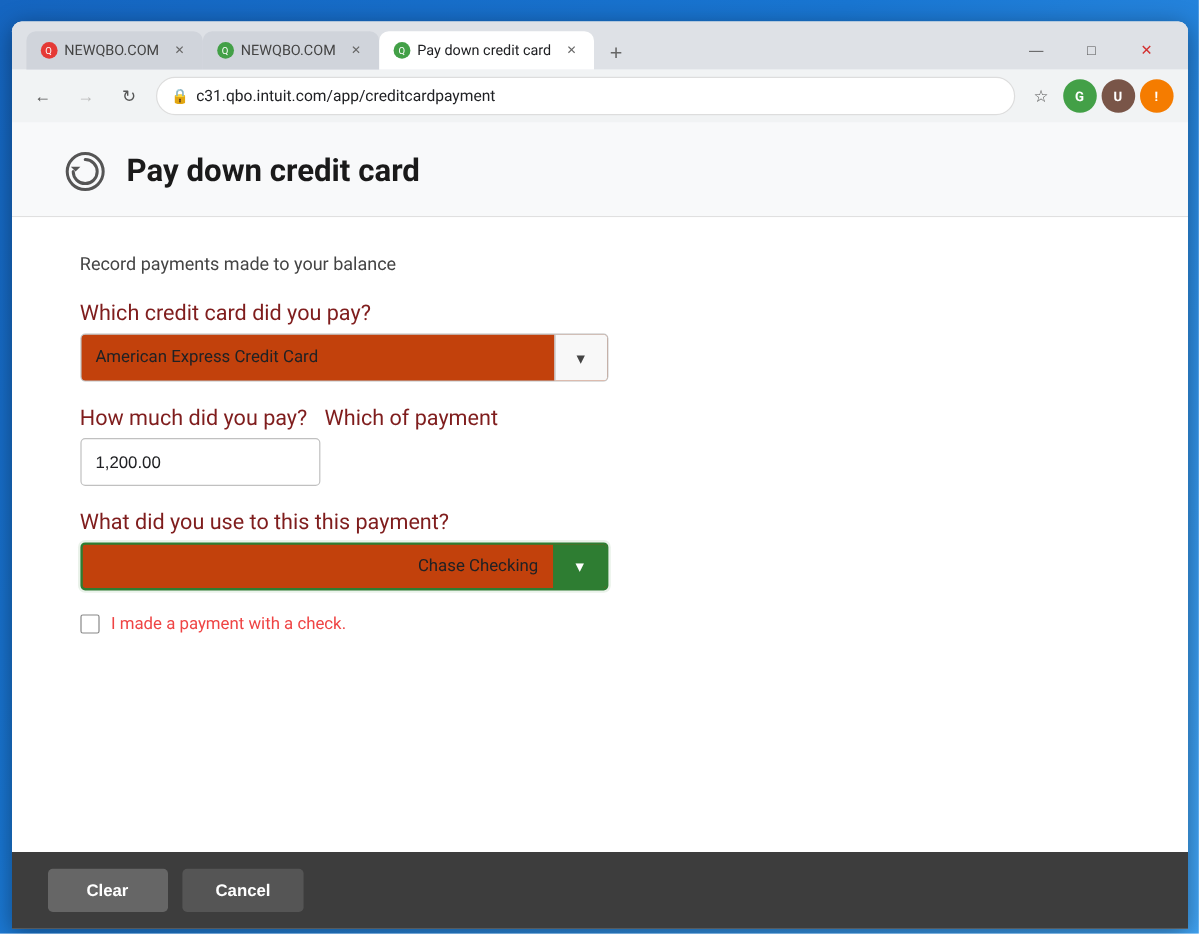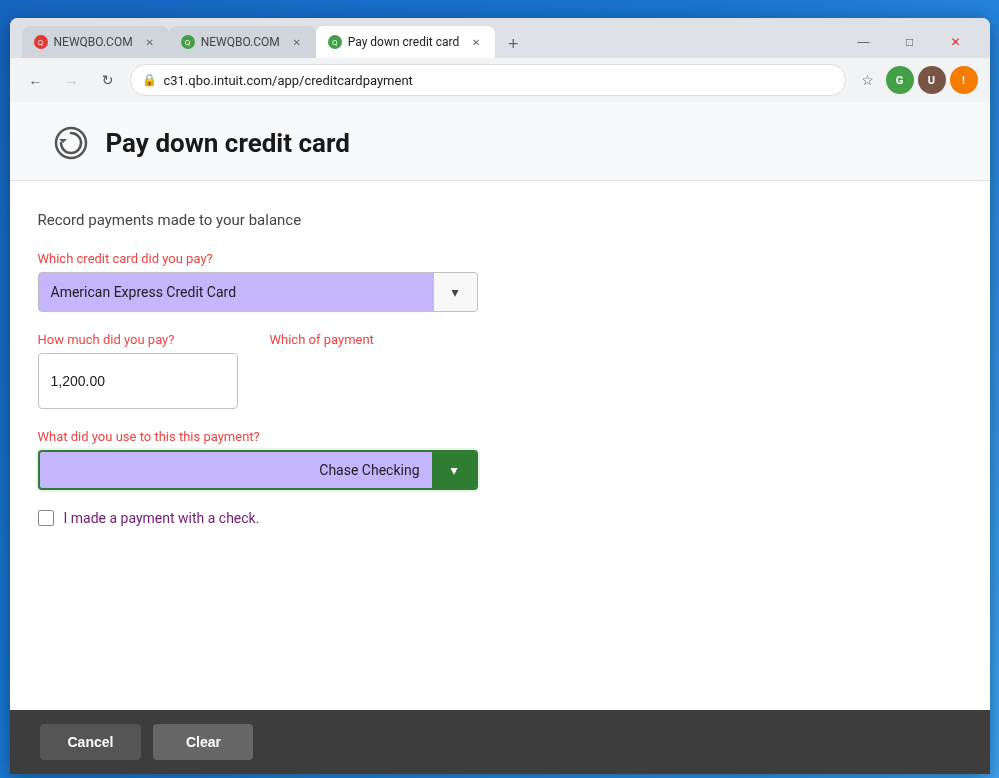--- a/index.html
+++ b/index.html
@@ -247,49 +247,49 @@
     }
 
     .page-title {
       font-size: 26px;
       font-weight: 700;
       color: #1a1a1a;
     }
 
     
     .form-area {
-      padding: 30px 60px 20px 28px;
+      padding: 30px 60px 20px 57px;
       background: #fff;
       margin: 0;
       flex: 1;
     }
 
     .form-subtitle {
       font-size: 15px;
       color: #444;
       margin-bottom: 22px;
     }
 
     .form-label {
-      font-size: 13px;
-      color: #ef4444;
+      font-size: 18px;
+      color: #7f1d1d;
       margin-bottom: 6px;
       display: block;
     }
 
     .form-group {
       margin-bottom: 20px;
     }
 
     .dropdown-field {
       display: flex;
       align-items: center;
       border: 1px solid #c0c0c0;
       border-radius: 4px;
-      background: #c4b5fd;
+      background: #c2410c;
       width: 440px;
       height: 40px;
       overflow: hidden;
     }
 
     .dropdown-field .field-value {
       flex: 1;
       padding: 0 12px;
       font-size: 14px;
       color: #202124;
@@ -303,38 +303,38 @@
       justify-content: center;
       border-left: 1px solid #c0c0c0;
       font-size: 14px;
       color: #444;
       cursor: pointer;
       background: #f8f8f8;
     }
 
     .inline-fields {
       display: flex;
-      gap: 32px;
+      gap: 4px;
       margin-bottom: 20px;
     }
 
     .field-group {
       display: flex;
       flex-direction: column;
     }
 
     .text-input {
       border: 1px solid #c0c0c0;
       border-radius: 4px;
       padding: 8px 12px;
       font-size: 14px;
       color: #202124;
       outline: none;
       width: 200px;
-      height: 56px;
+      height: 40px;
     }
 
     .dropdown-field.active {
       border: 2px solid #2e7d32;
       box-shadow: 0 0 0 2px rgba(46,125,50,0.1);
       text-align: right;
     }
 
     .dropdown-field.active .dropdown-arrow {
       background: #2e7d32;
@@ -361,21 +361,21 @@
       flex-shrink: 0;
     }
 
     .checkbox-input:checked {
       background: #1976d2;
       border-color: #1976d2;
     }
 
     .checkbox-label {
       font-size: 14px;
-      color: #701a75;
+      color: #ef4444;
     }
 
     
     .page-footer {
       background: #3d3d3d;
       padding: 14px 30px;
       display: flex;
       align-items: center;
       gap: 12px;
       flex-shrink: 0;
@@ -501,17 +501,17 @@
       <div class="checkbox-row">
         <input type="checkbox" class="checkbox-input" style="">
         <label class="checkbox-label">I made a payment with a check.</label>
       </div>
 
     </div>
 
   </div>
 
   <div class="page-footer">
+    <button class="footer-btn btn-clear">Clear</button>
     <button class="footer-btn btn-cancel">Cancel</button>
-    <button class="footer-btn btn-clear">Clear</button>
   </div>
 
 </div>
 
 </body></html>

